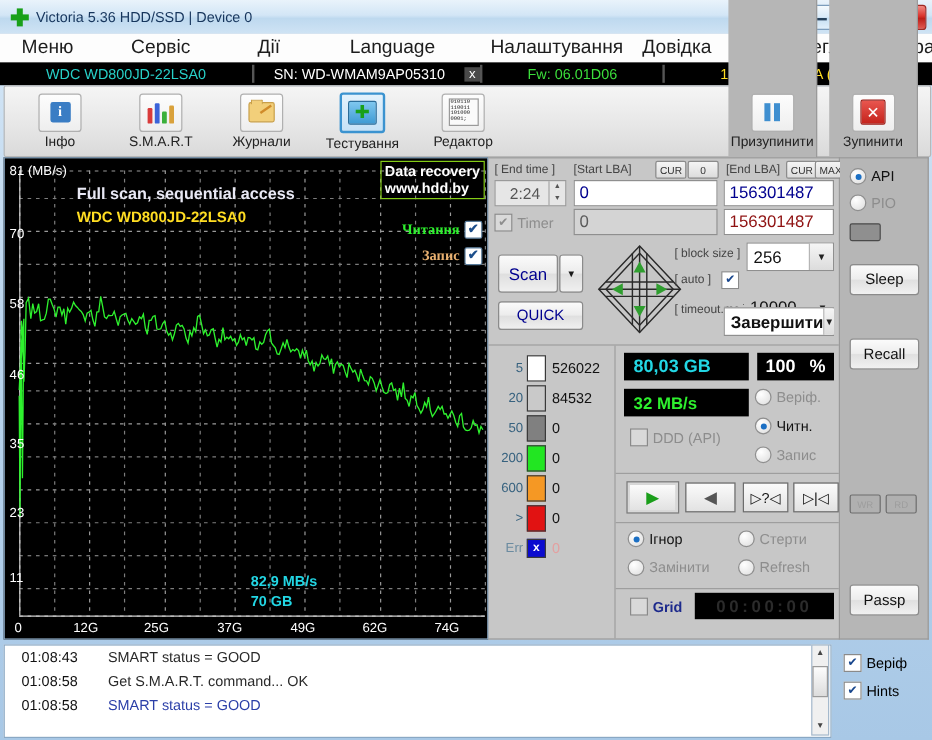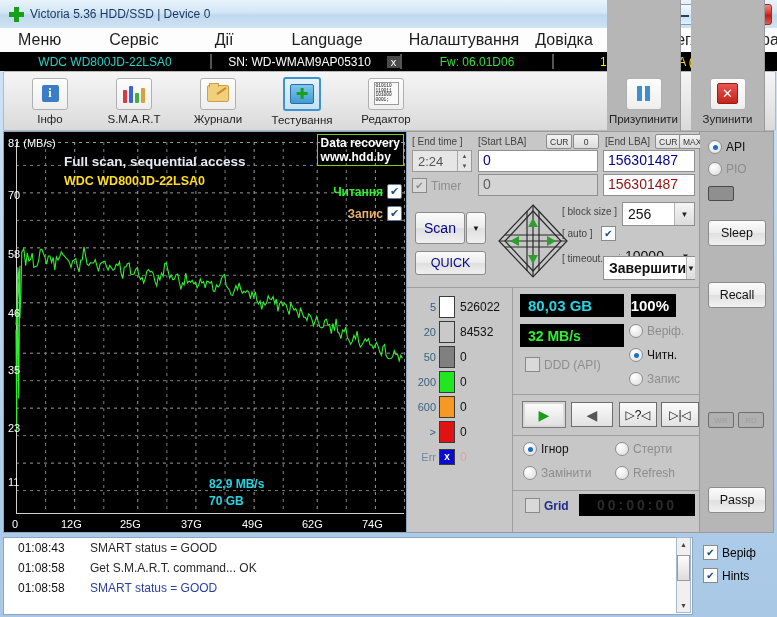--- a/index.html
+++ b/index.html
@@ -118,21 +118,21 @@
   }
   .graph svg{position:absolute;left:0;top:0;}
   .g-ylbl{position:absolute;color:#ffffff;font-size:11px;font-family:"Liberation Sans",sans-serif;}
   .g-xlbl{position:absolute;color:#ffffff;font-size:11px;bottom:2px;}
   .g-title{position:absolute;left:60px;top:22px;color:#e8e8f4;font-size:13.5px;font-weight:bold;}
   .g-sub{position:absolute;left:60px;top:42px;color:#ffdd22;font-size:12.5px;font-weight:bold;}
   .g-badge{
     position:absolute;right:2px;top:2px;border:1px solid #84cc16;padding:1px 3px;
     color:#fff;font-size:12px;font-weight:bold;line-height:14px;text-align:left;
   }
-  .g-chk{position:absolute;right:4px;color:#fff;font-size:12px;font-weight:bold;display:flex;align-items:center;gap:4px;}
+  .g-chk{position:absolute;right:4px;color:#fff;font-size:12px;font-weight:bold;display:flex;align-items:center;gap:4px;font-family:Liberation Serif, serif;}
   .g-chk .cb{width:13px;height:13px;background:#fff;border:1px solid #5a7d9c;border-radius:2px;color:#1d4f8c;font-size:11px;line-height:12px;text-align:center;}
   .g-stat{position:absolute;color:#22d6e4;font-size:12px;font-weight:bold;}
 
   
   .center{
     width:292px;height:400px;background:#c7c7c7;border:1px solid #9a9a9a;border-left:none;
     position:relative;flex:none;
   }
   .lbl-s{font-size:10px;color:#444;font-family:"Liberation Sans",sans-serif;}
   .minibtn{
@@ -143,21 +143,21 @@
   .txtbox{
     background:#fff;border:1px solid #8f8f8f;font-size:14px;color:#00008f;
     padding:1px 4px;box-sizing:border-box;font-family:"Liberation Sans",sans-serif;
   }
   .txtbox.dis{background:#d4d4d4;color:#5c5c5c;}
   .txtbox.red{color:#8f1212;}
   .spin{
     background:#e6e6e6;border:1px solid #9a9a9a;font-size:13px;color:#555;
     display:flex;align-items:center;box-sizing:border-box;
   }
-  .spin .v{flex:1;padding-left:5px;}
+  .spin .v{flex:1;padding-left:5px;text-align:center;}
   .spin .ar{width:13px;height:100%;border-left:1px solid #a8a8a8;display:flex;flex-direction:column;}
   .spin .ar span{flex:1;display:flex;align-items:center;justify-content:center;font-size:6px;color:#555;}
   .btn{
     background:linear-gradient(180deg,#fbfbfb 0%,#ececec 48%,#dfdfdf 52%,#f0f0f0 100%);
     border:1px solid #8b8b8b;border-radius:3px;color:#00008f;
     display:flex;align-items:center;justify-content:center;box-sizing:border-box;
   }
   .btn.plain{color:#1a1a1a;}
   .combo{
     background:#fff;border:1px solid #8f8f8f;display:flex;align-items:center;box-sizing:border-box;
@@ -514,21 +514,21 @@
           <span class="cnt">0</span>
         </div>
         <div class="legend-row">
           <span class="num" style="color:#6b8ba0">Err</span>
           <span class="sw" style="background:#0b0bcf;height:14px;color:#fff;font-size:10px;text-align:center;line-height:13px;font-weight:bold;">x</span>
           <span class="cnt" style="color:#e4a0a0">0</span>
         </div>
       </div>
 
       <div class="lcd" style="position:absolute;left:113px;top:162px;width:104px;height:23px;color:#22d6e4;font-size:15px;padding-left:8px;">80,03 GB</div>
-      <div class="lcd" style="position:absolute;left:224px;top:162px;width:45px;height:23px;color:#ffffff;font-size:15px;justify-content:flex-end;padding:0 7px;">
+      <div class="lcd" style="position:absolute;left:224px;top:162px;width:64px;height:23px;color:#ffffff;font-size:15px;justify-content:space-between;padding:0 7px;">
         <span>100</span>
         <span>%</span>
       </div>
       <div class="lcd" style="position:absolute;left:113px;top:192px;width:104px;height:23px;color:#2ef12e;font-size:14px;padding-left:8px;">32 MB/s</div>
 
       <div class="chk dis" style="position:absolute;left:118px;top:225px;">
         <span class="box"></span>
         <span>DDD (API)</span>
       </div>
 

